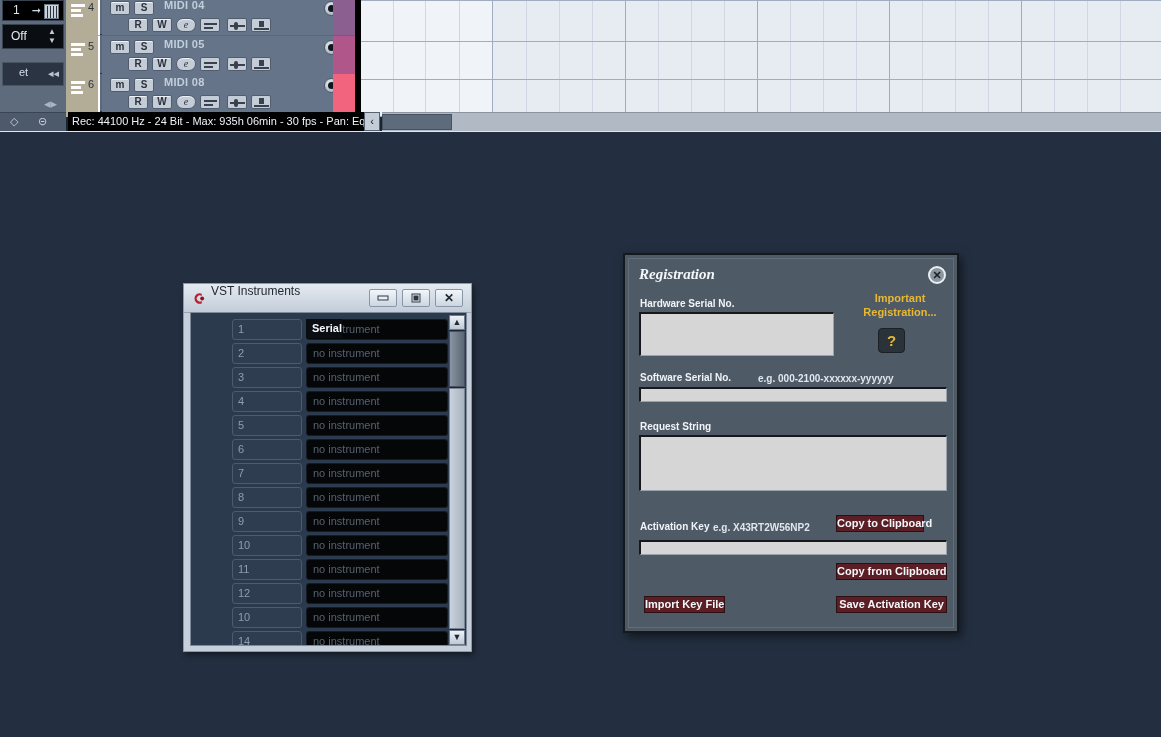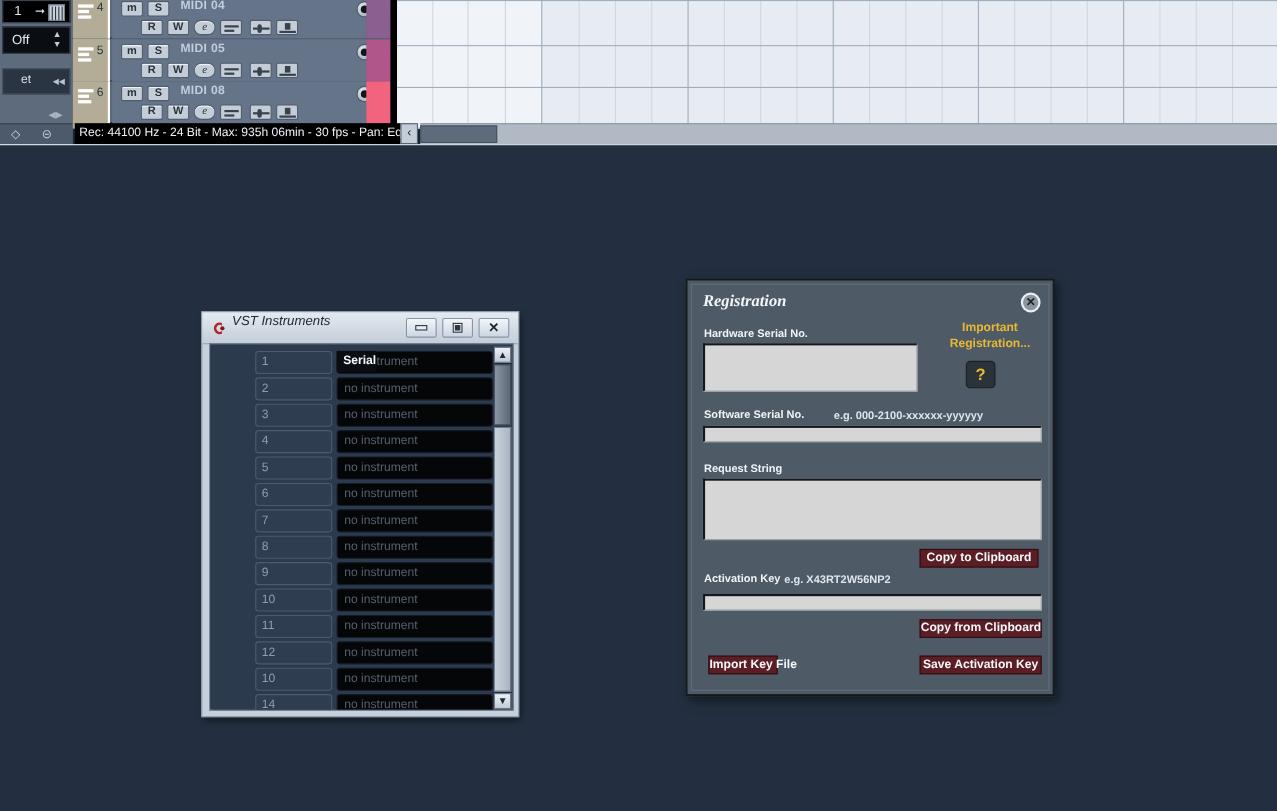--- a/index.html
+++ b/index.html
@@ -169,21 +169,20 @@
   }
   .vst-title {
     position:absolute; left:0; top:0; width:100%; height:29px;
     background:linear-gradient(#e4eaf1,#c3cdd9);
     border-bottom:1px solid #9aa5b3;
   }
   .vst-logo { position:absolute; left:8px; top:8px; width:13px; height:13px; }
   .vst-ttl {
     position:absolute; left:27px; top:0; font-size:12px; color:#232a33;
     font-family:"Liberation Sans", sans-serif;
-    font-style:italic;
   }
   .wbtn {
     position:absolute; top:5px; width:28px; height:18px;
     background:linear-gradient(#f2f6fa,#ccd6e1);
     border:1px solid #8996a6; border-radius:2px;
   }
   .wbtn .g { position:absolute; left:50%; top:50%; transform:translate(-50%,-50%); }
   .wbtn-min .g { width:11px; height:5px; border:1px solid #2e3640; background:#e7edf4;}
   .wbtn-max .g { width:9px; height:9px; border:1px solid #2e3640; background:#e7edf4;}
   .wbtn-max .g::after{content:"";position:absolute;left:1px;top:1px;width:5px;height:5px;background:#2e3640;}
@@ -566,25 +565,25 @@
     <span class="imp" style="left:225px;top:50px;width:100px">Registration...</span>
     <div class="qbtn" style="left:253px;top:73px">?</div>
 
     <span class="lbl" style="left:15px;top:117px">Software Serial No.</span>
     <span class="lbl-sub" style="left:133px;top:118px">e.g. 000-2100-xxxxxx-yyyyyy</span>
     <div class="fld" style="left:14px;top:132px;width:308px;height:15px"></div>
 
     <span class="lbl" style="left:15px;top:166px">Request String</span>
     <div class="fld" style="left:14px;top:180px;width:308px;height:56px"></div>
 
-    <div class="rbtn" style="left:211px;top:244px;width:108px;height:17px;line-height:15px">Copy to Clipboard</div>
+    <div class="rbtn" style="left:211px;top:260px;width:88px;height:17px;line-height:15px">Copy to Clipboard</div>
 
     <span class="lbl" style="left:15px;top:266px">Activation Key</span>
     <span class="lbl-sub" style="left:88px;top:267px">e.g. X43RT2W56NP2</span>
     <div class="fld" style="left:14px;top:285px;width:308px;height:15px"></div>
 
     <div class="rbtn" style="left:211px;top:308px;width:111px;height:17px;line-height:15px">Copy from Clipboard</div>
 
-    <div class="rbtn" style="left:19px;top:341px;width:63px;height:17px;line-height:15px">Import Key File</div>
+    <div class="rbtn" style="left:19px;top:341px;width:81px;height:17px;line-height:15px">Import Key File</div>
     <div class="rbtn" style="left:211px;top:341px;width:111px;height:17px;line-height:15px">Save Activation Key</div>
   </div>
 
 </div>
 
 </body></html>

